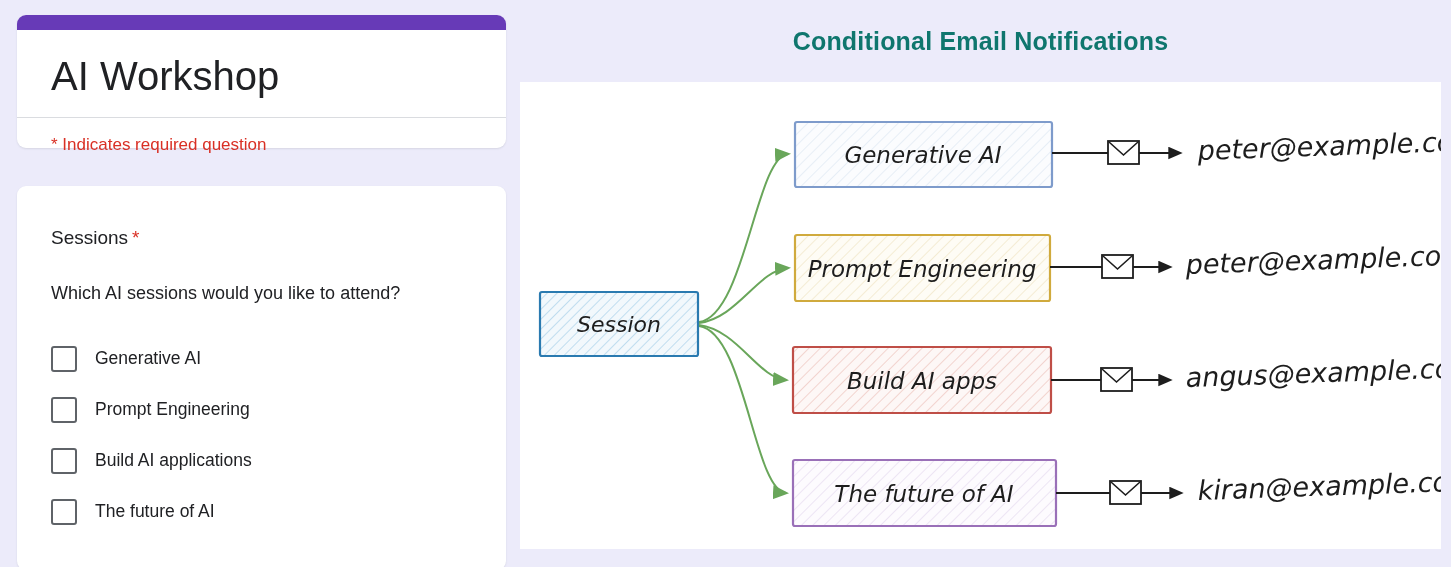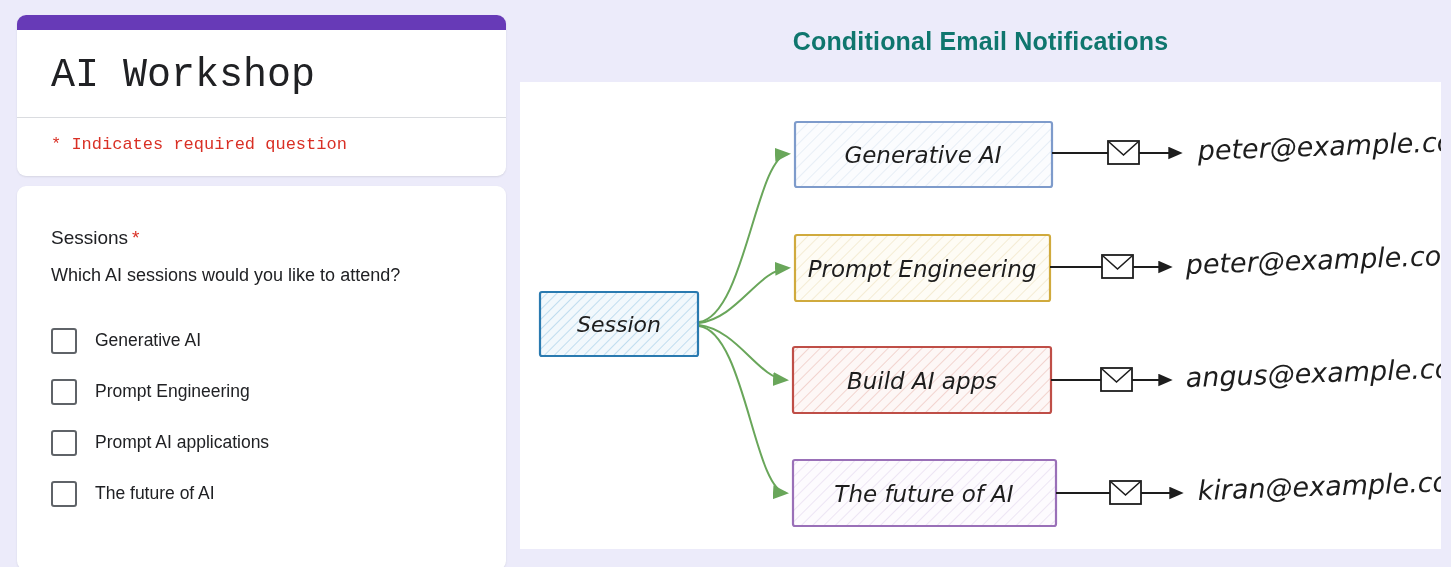--- a/index.html
+++ b/index.html
@@ -7,34 +7,34 @@
     width:1451px;height:567px;position:relative;overflow:hidden;
     background:#ecebfa;
     font-family:"Liberation Sans", sans-serif;
     color:#202124;
   }
   
   .card{
     position:absolute;left:17px;width:489px;background:#fff;
     border-radius:9px;box-shadow:0 1px 2px rgba(60,64,67,.12);
   }
-  .card-header{top:15px;height:161px;font-family:Liberation Mono, monospace;}
+  .card-header{top:15px;height:133px;}
   .accent-bar{height:15px;background:#673ab7;border-radius:9px 9px 0 0;}
   .form-title{
     font-size:40px;line-height:48px;font-weight:400;color:#202124;
     padding:22px 24px 17px 34px;white-space:nowrap;overflow:hidden;
   }
   .divider{border-top:1px solid #dadce0;}
   .required-note{
     color:#d93025;font-size:17px;line-height:20px;padding:17px 32px 0 34px;
   }
   .card-question{top:186px;height:384px;box-sizing:border-box;padding:40px 24px 0 34px;}
   .q-title{font-size:19px;line-height:24px;color:#202124;}
   .q-required{color:#d93025;margin-left:4px;}
-  .q-desc{font-size:18px;line-height:22px;margin-top:14px;color:#202124;}
+  .q-desc{font-size:18px;line-height:22px;margin-top:32px;color:#202124;}
   .options{margin-top:29px;}
   .option-row{display:flex;align-items:center;height:51px;cursor:pointer;}
   .checkbox{
     width:22px;height:22px;border:2px solid #5f6368;border-radius:3px;
     background:#fff;flex:0 0 auto;
   }
   .option-label{font-size:17.5px;margin-left:18px;color:#202124;}
   
   .diagram-title{
     position:absolute;left:520px;top:27px;width:921px;text-align:center;
@@ -66,21 +66,21 @@
     <div class="option-row">
       <div class="checkbox"></div>
       <div class="option-label">Generative AI</div>
     </div>
     <div class="option-row">
       <div class="checkbox"></div>
       <div class="option-label">Prompt Engineering</div>
     </div>
     <div class="option-row">
       <div class="checkbox"></div>
-      <div class="option-label">Prompt AI applications</div>
+      <div class="option-label">Build AI applications</div>
     </div>
     <div class="option-row">
       <div class="checkbox"></div>
       <div class="option-label">The future of AI</div>
     </div>
   </div>
 </div>
 
 <div class="diagram-title">Conditional Email Notifications</div>
 

